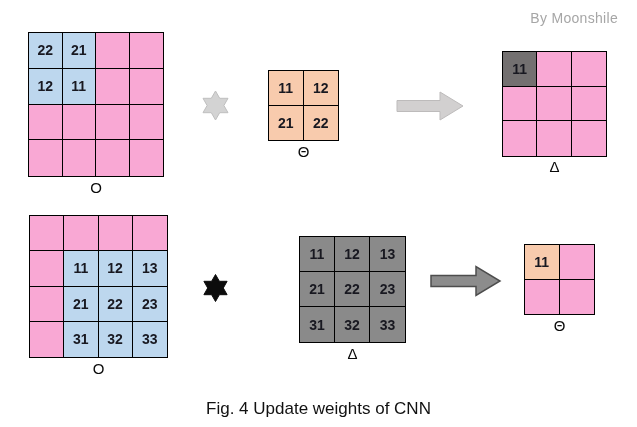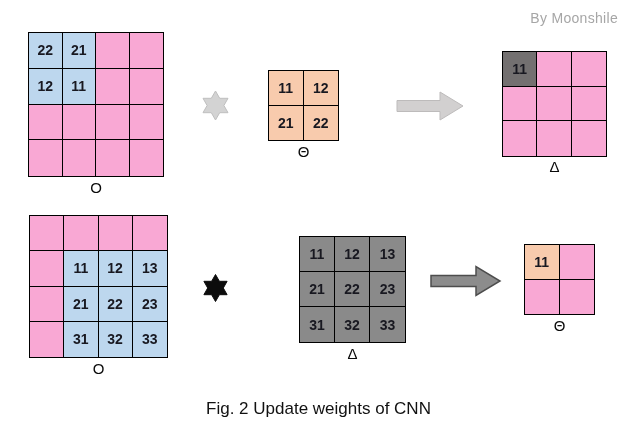--- a/index.html
+++ b/index.html
@@ -174,15 +174,15 @@
   </div>
 
   <div class="grid" id="g-bottom-output">
       <div class="cell f-orange">11</div>
       <div class="cell last-col"></div>
       <div class="cell last-row"></div>
       <div class="cell last-col last-row"></div>
     </div>
   <div class="grid-label" id="l-bottom-output">Θ</div>
 
-  <div class="caption">Fig. 2 Update weights of CNN</div>
+  <div class="caption">Fig. 4 Update weights of CNN</div>
 
 </div>
 
 </body></html>

